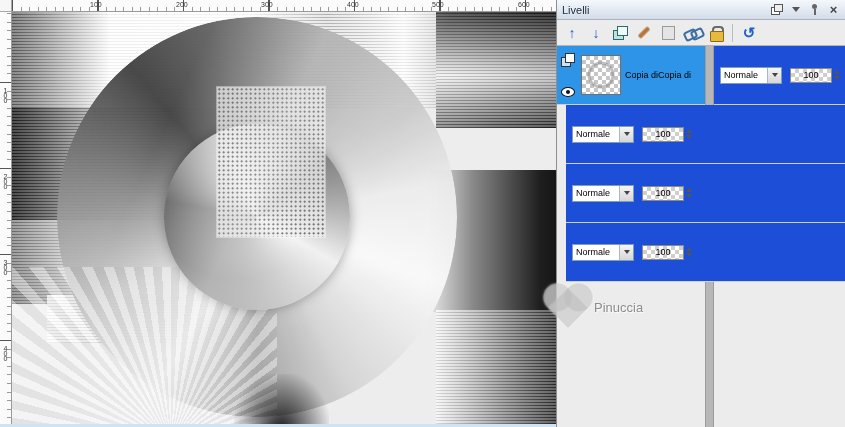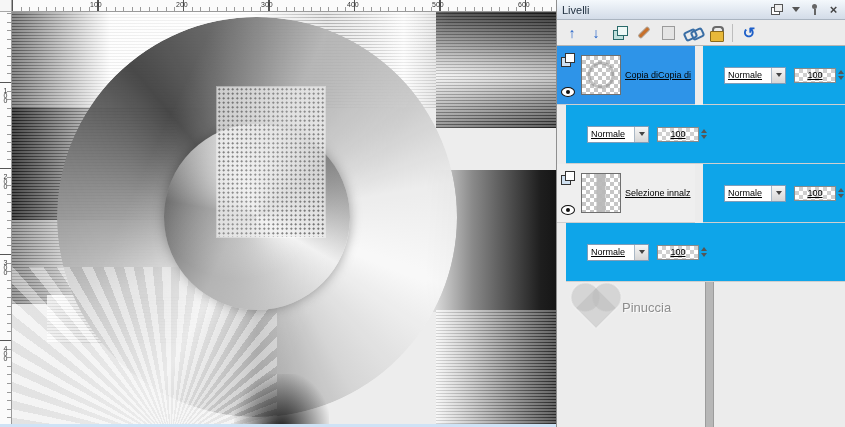--- a/index.html
+++ b/index.html
@@ -120,28 +120,28 @@
   .i-link::after  { content:""; position:absolute; left:10px; top:6px; width:9px; height:6px; border:2px solid #3a6ea5; border-radius:3px; transform:rotate(-25deg); }
   .i-lock::before { content:""; position:absolute; left:7px; top:3px; width:8px; height:7px; border:2px solid #6a6a6a; border-bottom:none; border-radius:4px 4px 0 0; }
   .i-lock::after  { content:""; position:absolute; left:5px; top:8px; width:12px; height:9px; background:#e8b93a; border:1px solid #8a6a1a; border-radius:1px; }
   .i-undo::before { content:"↺"; color:#1e5fc8; font-weight:bold; font-size:15px; }
   .tb-sep { width:1px; height:18px; background:#bdbdbd; margin:0 3px; }
 
   .scroll-strip { position:absolute; left:148px; top:46px; width:9px; bottom:0; background:#b7b7b7;
                   border-left:1px solid #9c9c9c; border-right:1px solid #9c9c9c; z-index:1; }
   .scroll-strip .sthumb { position:absolute; left:1px; top:204px; width:5px; height:26px; background:#8b8b8b; border-radius:2px; }
 
-  .rows { position:relative; z-index:2;text-decoration:underline; }
+  .rows { position:relative; z-index:2; }
   .layer-row { display:flex; height:59px; }
   .row-left { width:148px; display:flex; align-items:center; gap:4px; padding:0 2px 0 4px;
               background:#efefef; border-bottom:1px solid #cfcfcf; overflow:hidden; }
   .layer-row.selected .row-left { background:#2e94e8; }
   .row-gap { width:9px; }
-  .row-controls { flex:1; display:flex; align-items:center; gap:8px; padding-left:21px;
-                  background:#0ea5e9; border-bottom:1px solid #cfcfcf; }
+  .row-controls { flex:1; display:flex; align-items:center; gap:8px; padding-left:6px;
+                  background:#1d4ed8; border-bottom:1px solid #cfcfcf; }
 
   .icon-col { display:flex; flex-direction:column; justify-content:space-between; height:44px; width:16px; }
   .lstack { position:relative; width:14px; height:14px; }
   .lstack::before { content:""; position:absolute; left:0; top:4px; width:8px; height:8px; border:1px solid #333; background:#cfe0f0; }
   .lstack::after  { content:""; position:absolute; left:4px; top:0; width:8px; height:8px; border:1px solid #333; background:#fff; }
   .eye { position:relative; width:14px; height:10px; }
   .eye::before { content:""; position:absolute; inset:0; border:1px solid #111; border-radius:50%; background:#fff; }
   .eye::after  { content:""; position:absolute; left:4.5px; top:2.5px; width:4px; height:4px; background:#111; border-radius:50%; }
   .lthumb { width:40px; height:40px; border:1px solid #6f6f6f; flex:none; }
   .t1 { background:
@@ -172,21 +172,21 @@
   .opacity { width:42px; height:15px; border:1px solid #8a8a8a;
              display:flex; align-items:center; justify-content:center;
              font-size:9px; color:#000;
              background:repeating-conic-gradient(#cfcfcf 0% 25%, #ffffff 0% 50%); background-size:8px 8px; }
   .spin { width:9px; height:15px; display:flex; flex-direction:column; justify-content:center; gap:2px; align-items:center; }
   .spin i { display:block; width:0; height:0; }
   .spin .su { border-left:3px solid transparent; border-right:3px solid transparent; border-bottom:4px solid #555; }
   .spin .sd { border-left:3px solid transparent; border-right:3px solid transparent; border-top:4px solid #555; }
 
   
-  .watermark { position:absolute; left:560px; top:276px; width:210px; height:95px; z-index:30;
+  .watermark { position:absolute; left:532px; top:276px; width:210px; height:95px; z-index:30;
                pointer-events:none; }
   .wheart { position:absolute; left:22px; top:18px; width:28px; height:28px;
             background:rgba(185,185,185,.55); transform:rotate(45deg);
             filter:drop-shadow(0 0 1px rgba(255,255,255,.95)); }
   .wheart::before { content:""; position:absolute; left:-15px; top:0; width:28px; height:28px;
                     border-radius:50%; background:rgba(185,185,185,.55); }
   .wheart::after  { content:""; position:absolute; left:0; top:-15px; width:28px; height:28px;
                     border-radius:50%; background:rgba(185,185,185,.55); }
   .wname { position:absolute; left:62px; top:24px; font-size:13px; color:#8d8d8d;
            text-shadow:1px 1px 1px #fff; }
@@ -303,28 +303,20 @@
             </div>
             <div class="spin">
                 <i class="su"></i>
                 <i class="sd"></i>
               </div>
           </div>
         </div>
       </div>
 
       <div class="layer-row">
-        <div class="row-left">
-          <div class="icon-col">
-            <span class="lstack"></span>
-            <span class="eye"></span>
-          </div>
-          <div class="lthumb t3"></div>
-          <span class="lname">Selezione innalz</span>
-        </div>
         <div class="row-gap"></div>
         <div class="row-controls">
           <div class="blend">
             <span class="btext">Normale</span>
             <span class="dd"></span>
           </div>
           <div class="opacity-wrap">
             <div class="opacity">
               <span>100</span>
             </div>

